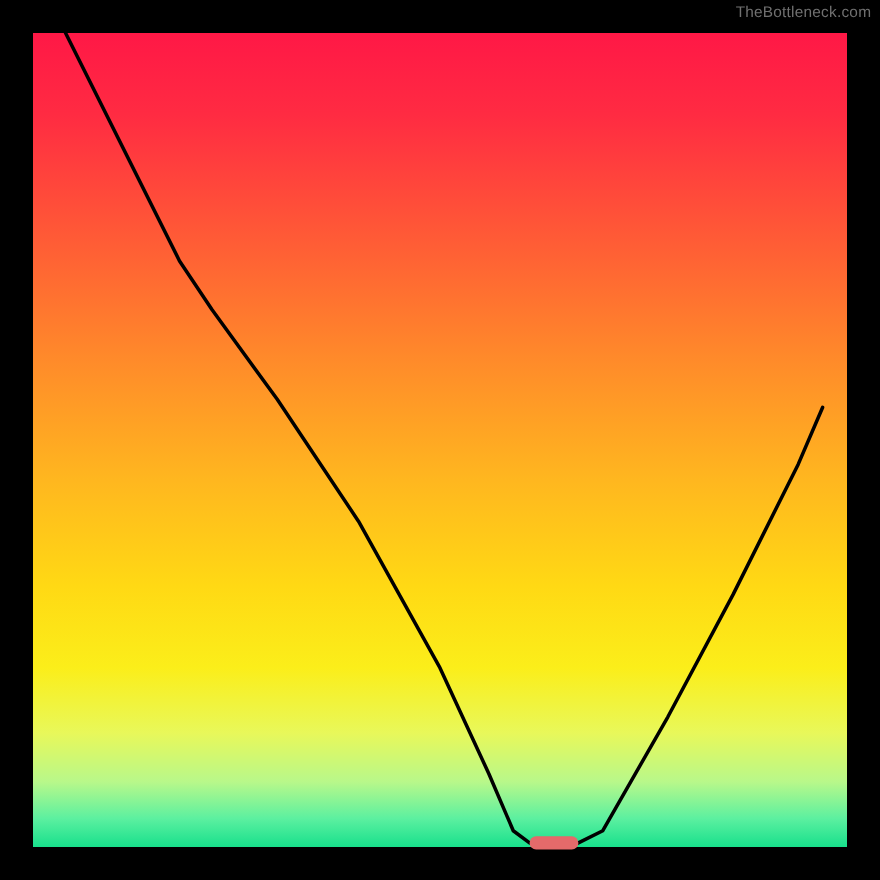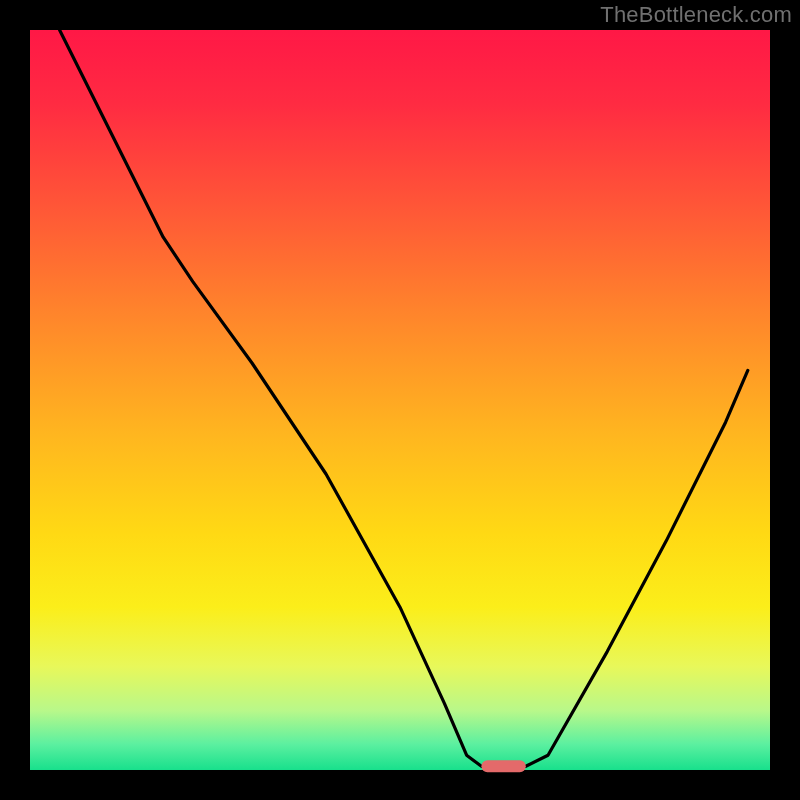--- a/index.html
+++ b/index.html
@@ -15,21 +15,21 @@
     position: relative;
     width: 800px;
     height: 800px;
     background: #000;
   }
   .watermark {
     position: absolute;
     top: 2px;
     right: 8px;
     color: #707070;
-    font-size: 22px;
+    font-size: 14px;
     font-weight: 500;
     letter-spacing: 0.2px;
     z-index: 5;
   }
   svg {
     display: block;
   }
 </style>
 </head>
 <body>

